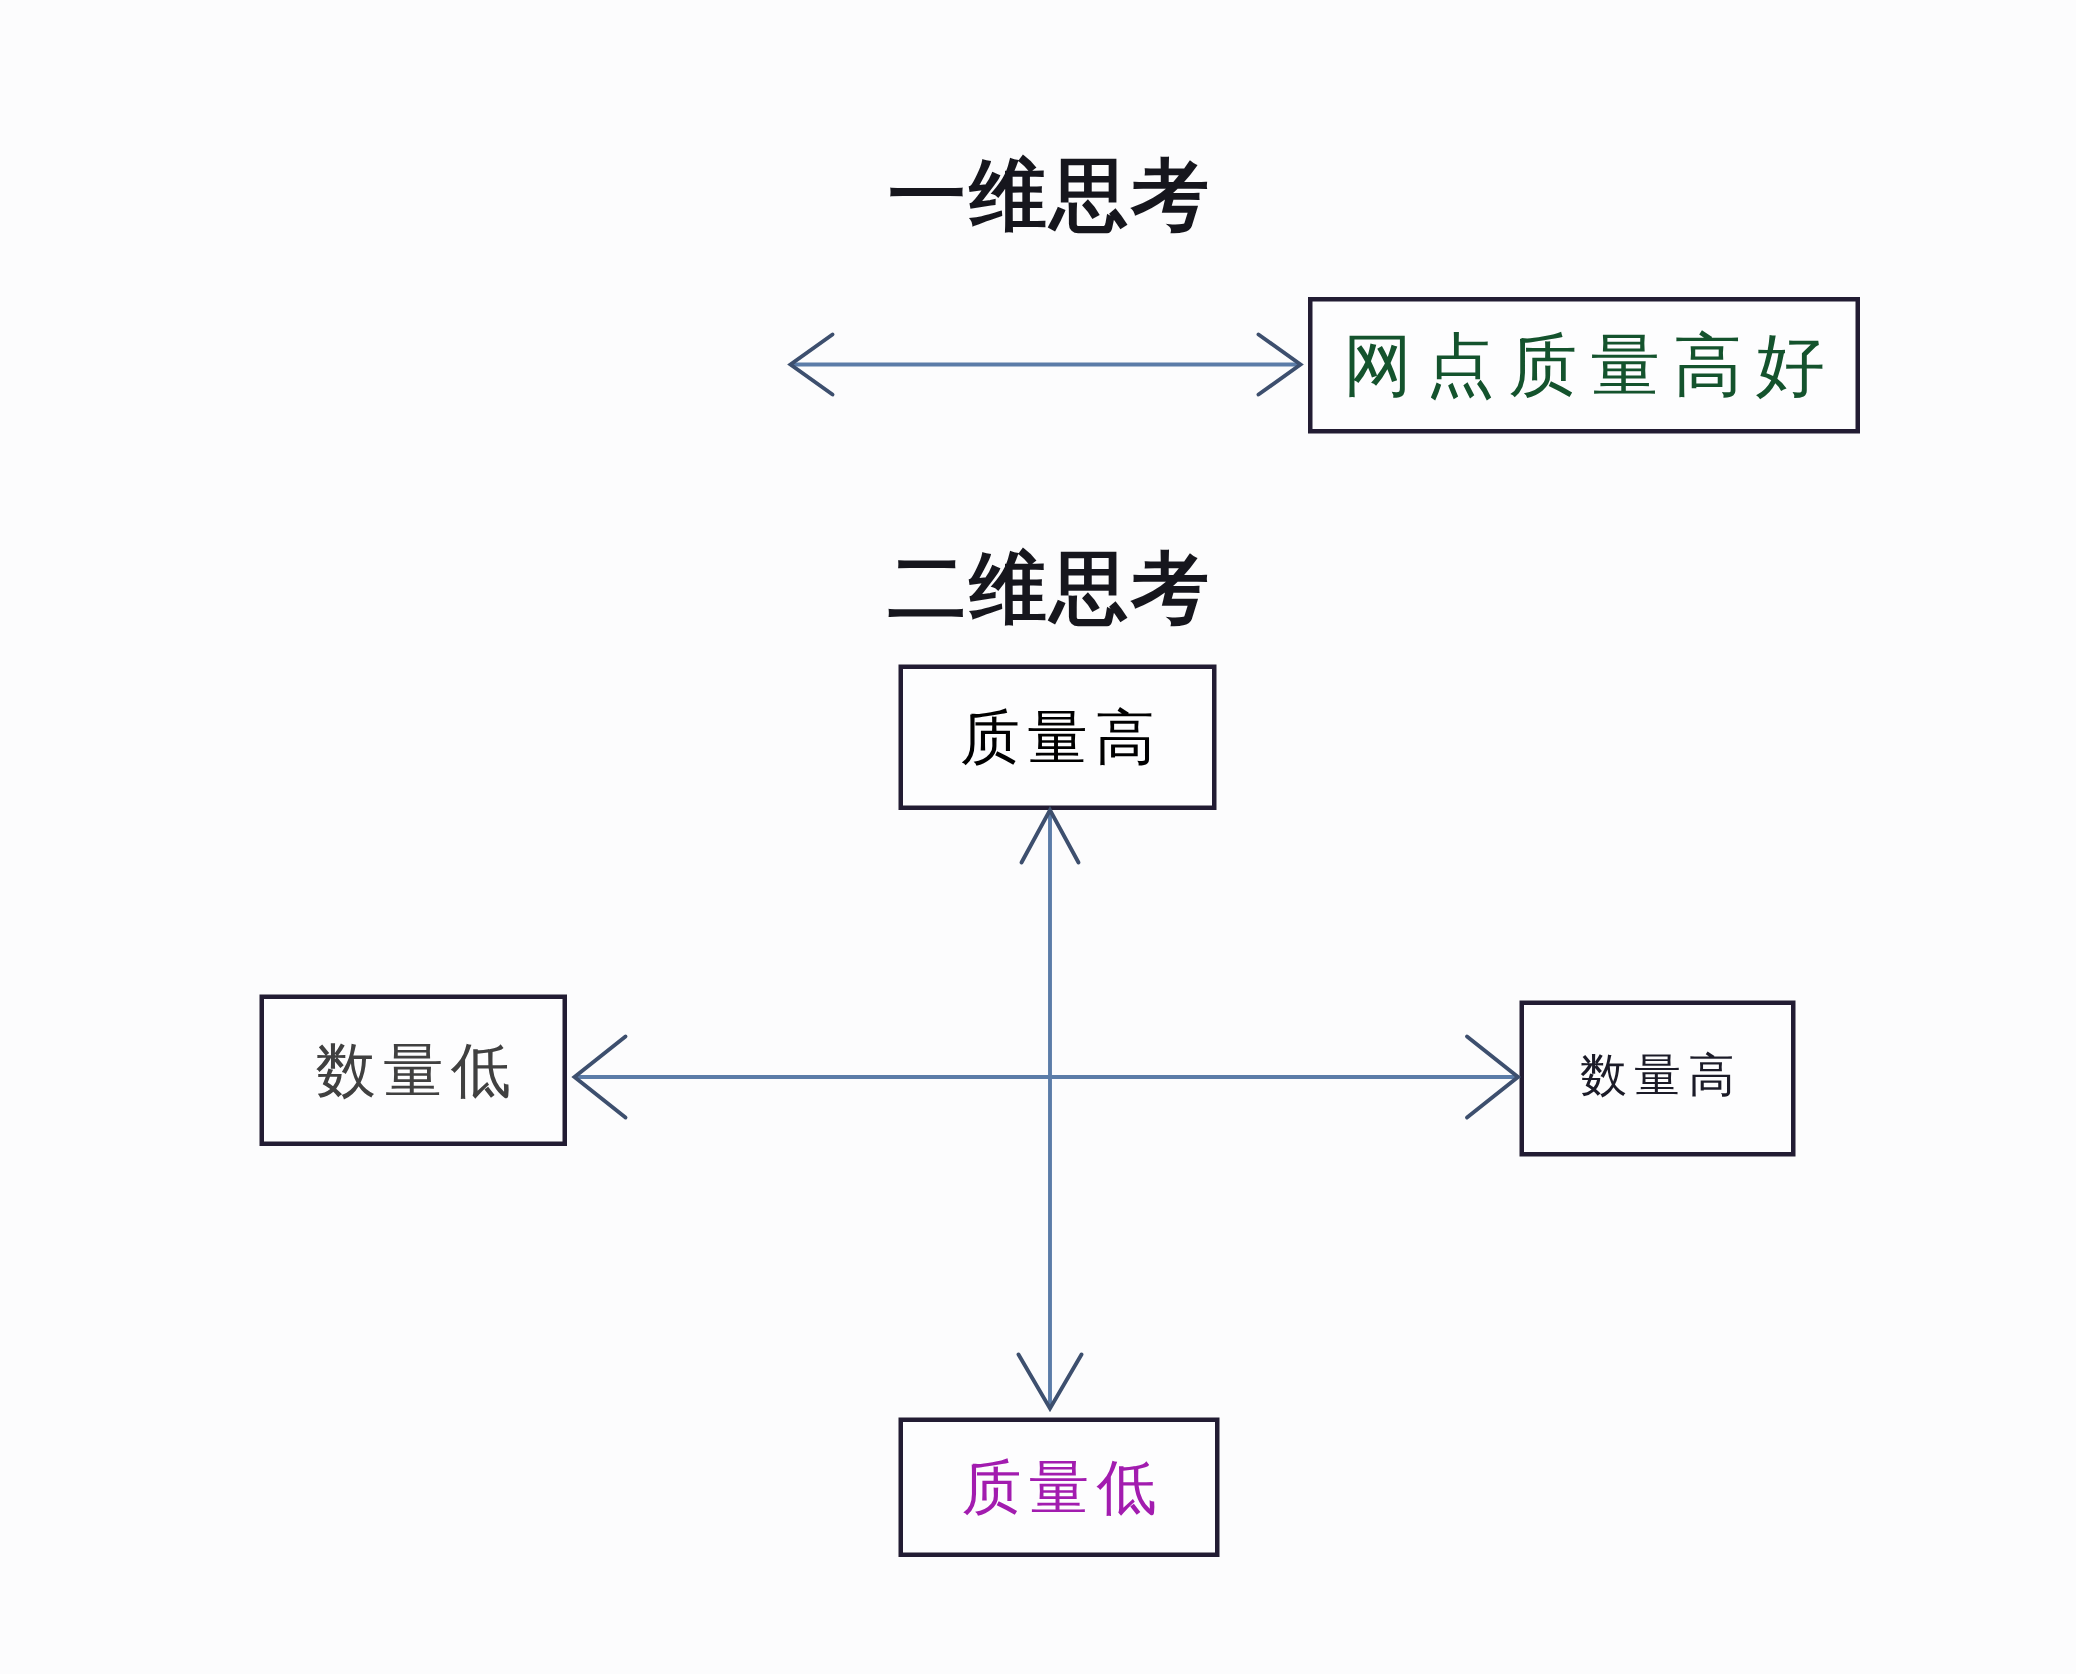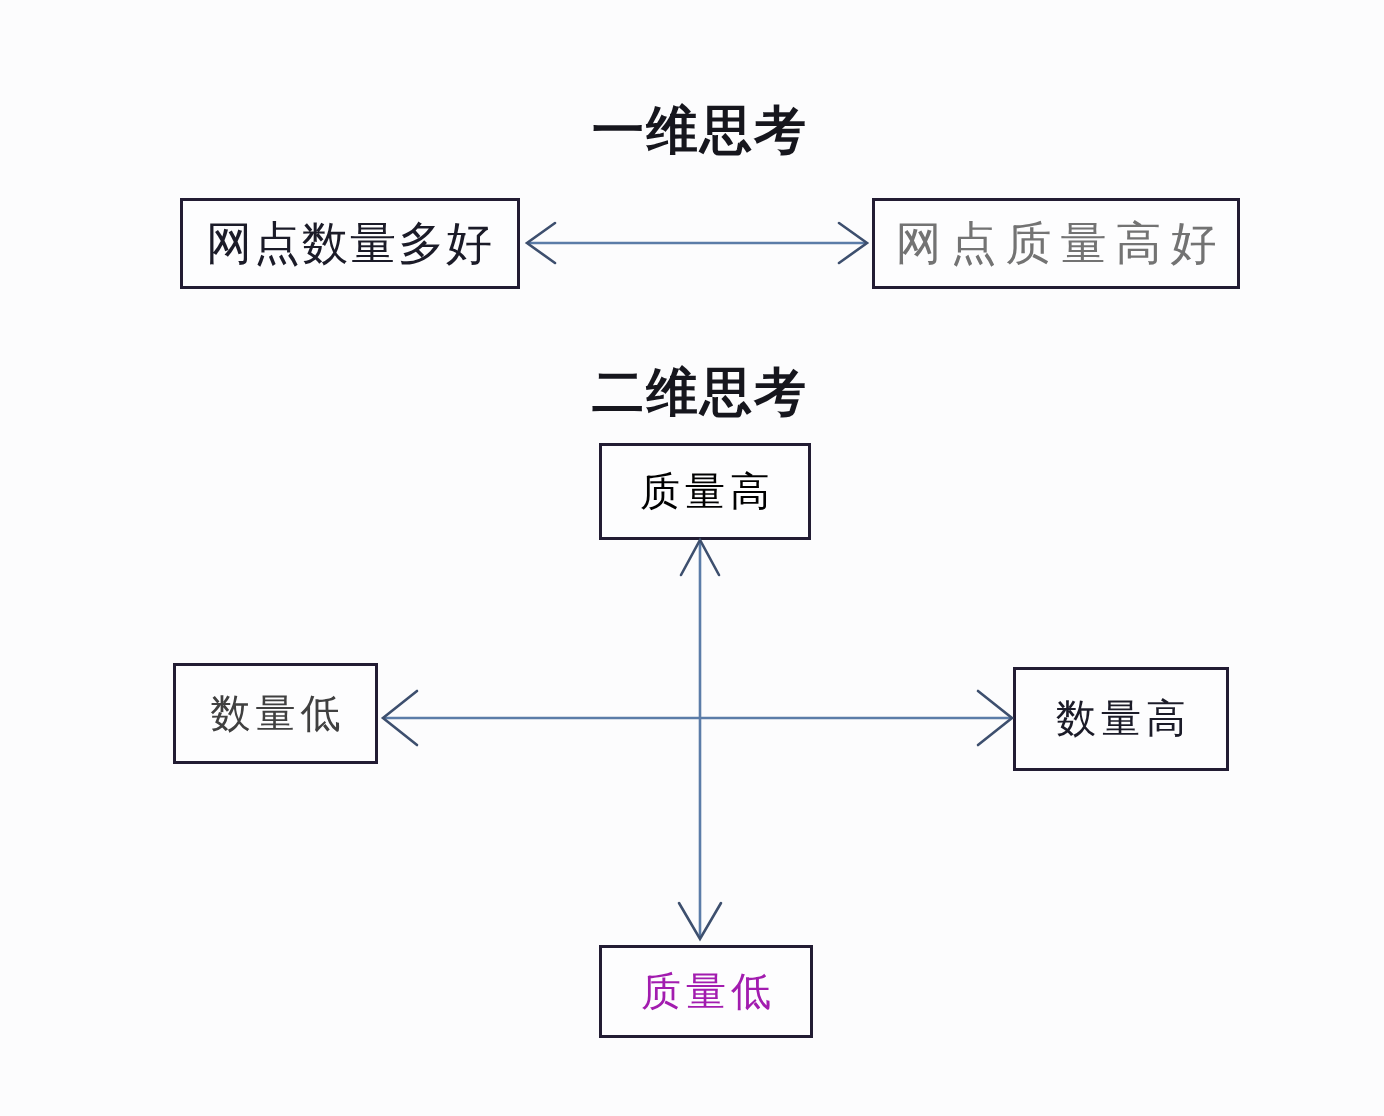--- a/index.html
+++ b/index.html
@@ -58,22 +58,23 @@
   
   #box-quality-high {
     left: 599px;  top: 443px;  width: 212px;  height: 97px;
     font-size: 40px;
   }
   #box-quantity-low {
     left: 173px;  top: 663px;  width: 205px;  height: 101px;
     font-size: 40px;
   }
   #box-quantity-high {
-    left: 1013px; top: 667px;  width: 216px;  height: 104px;
-    font-size: 40px;
+    left: 1013px; top: 667px;  width: 184px;  height: 104px;
+    font-size: 31px;
+    font-family: Liberation Mono, monospace;
   }
   #box-quality-low {
     left: 599px;  top: 945px;  width: 214px;  height: 93px;
     font-size: 40px;
   }
   #box-quality-high .node-label,
   #box-quantity-low .node-label,
   #box-quantity-high .node-label,
   #box-quality-low .node-label { letter-spacing: 5px; text-indent: 5px; }
 
@@ -86,25 +87,22 @@
     pointer-events: none;
   }
 </style>
 </head>
 <body>
 
 <div id="canvas" style="background: rgb(252, 252, 253);">
 
   <div class="section-title" id="title-one-dimensional" style="left: 492px; top: 96px; width: 416px; color: rgb(22, 22, 29);">一维思考</div>
 
-  <div class="node-box" id="box-branch-quantity" style="border-color: rgb(34, 28, 51); background: rgb(253, 253, 254); color: rgb(27, 27, 40);">
-    <span class="node-label">网点数量多好</span>
-  </div>
 
-  <div class="node-box" id="box-branch-quality" style="border-color: rgb(34, 28, 51); background: rgb(253, 253, 254); color: #737373;">
+  <div class="node-box" id="box-branch-quality" style="border-color: rgb(34, 28, 51); background: rgb(253, 253, 254); color: #14532d;">
     <span class="node-label">网点质量高好</span>
   </div>
 
   <div class="section-title" id="title-two-dimensional" style="left: 492px; top: 358px; width: 416px; color: rgb(22, 22, 29);">二维思考</div>
 
   <div class="node-box" id="box-quality-high" style="border-color: rgb(34, 28, 51); background: rgb(253, 253, 254); color: #000000;">
     <span class="node-label">质量高</span>
   </div>
 
   <div class="node-box" id="box-quantity-low" style="border-color: rgb(34, 28, 51); background: rgb(253, 253, 254); color: #404040;">

